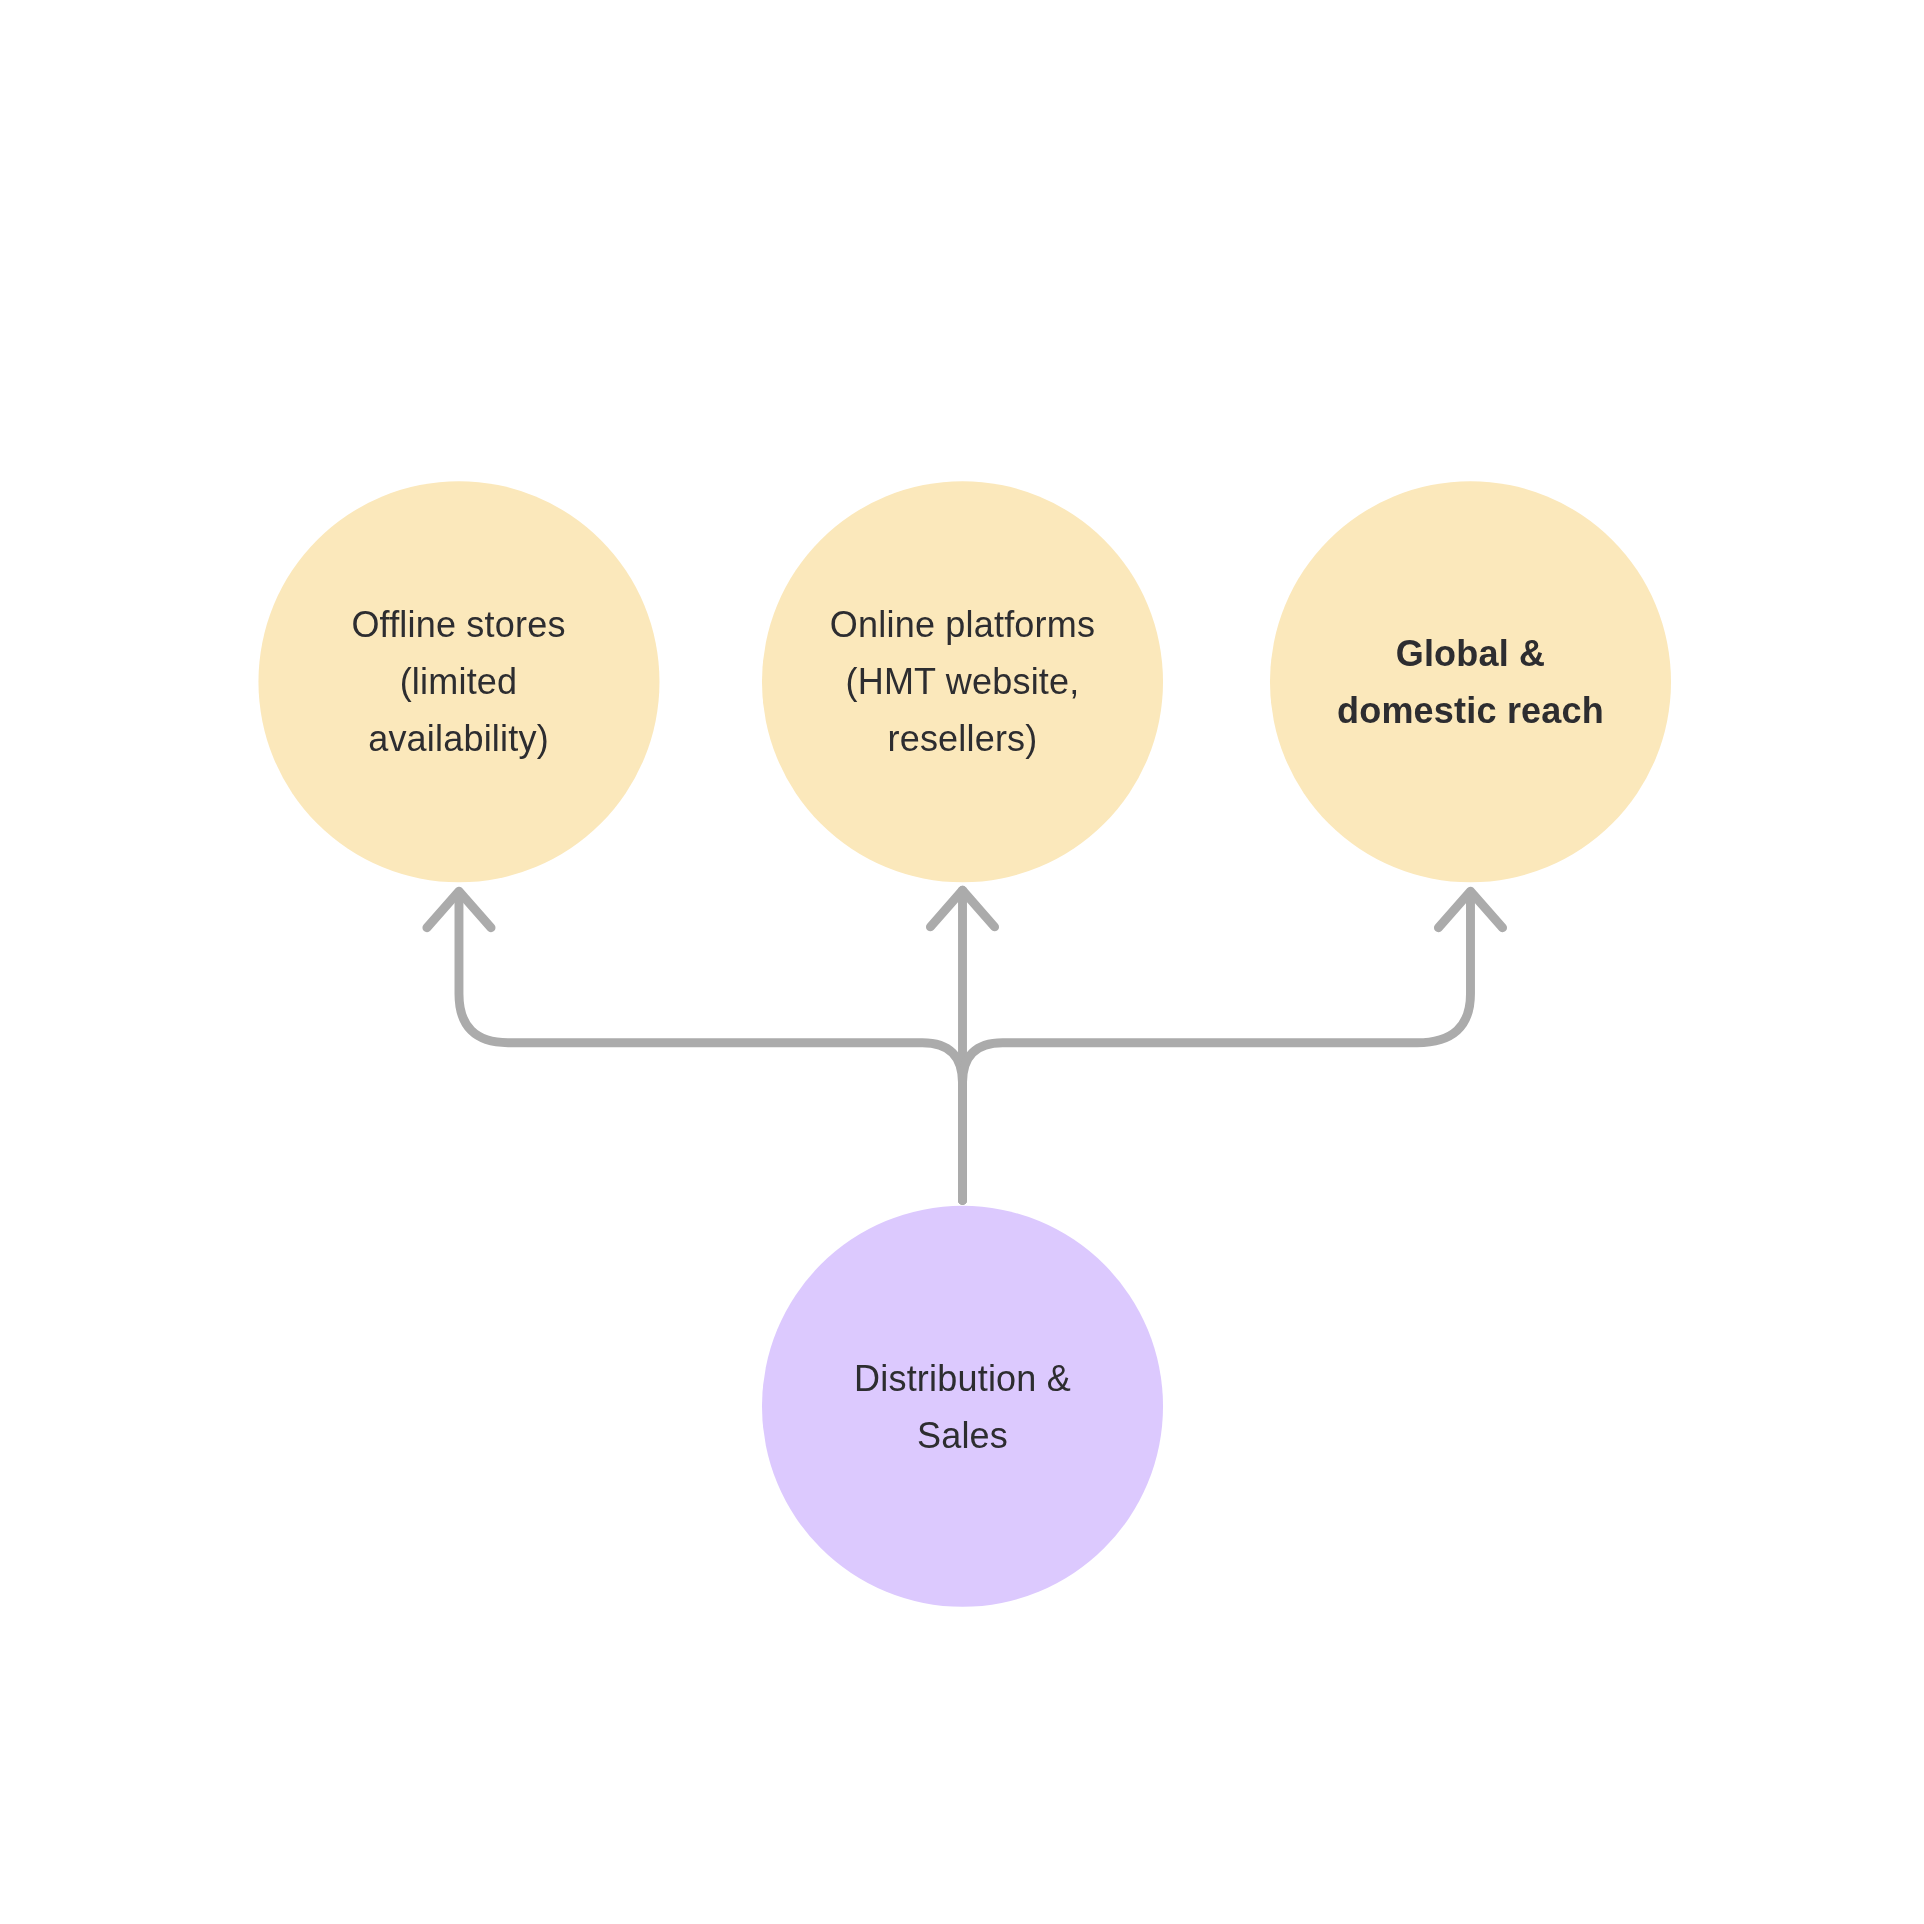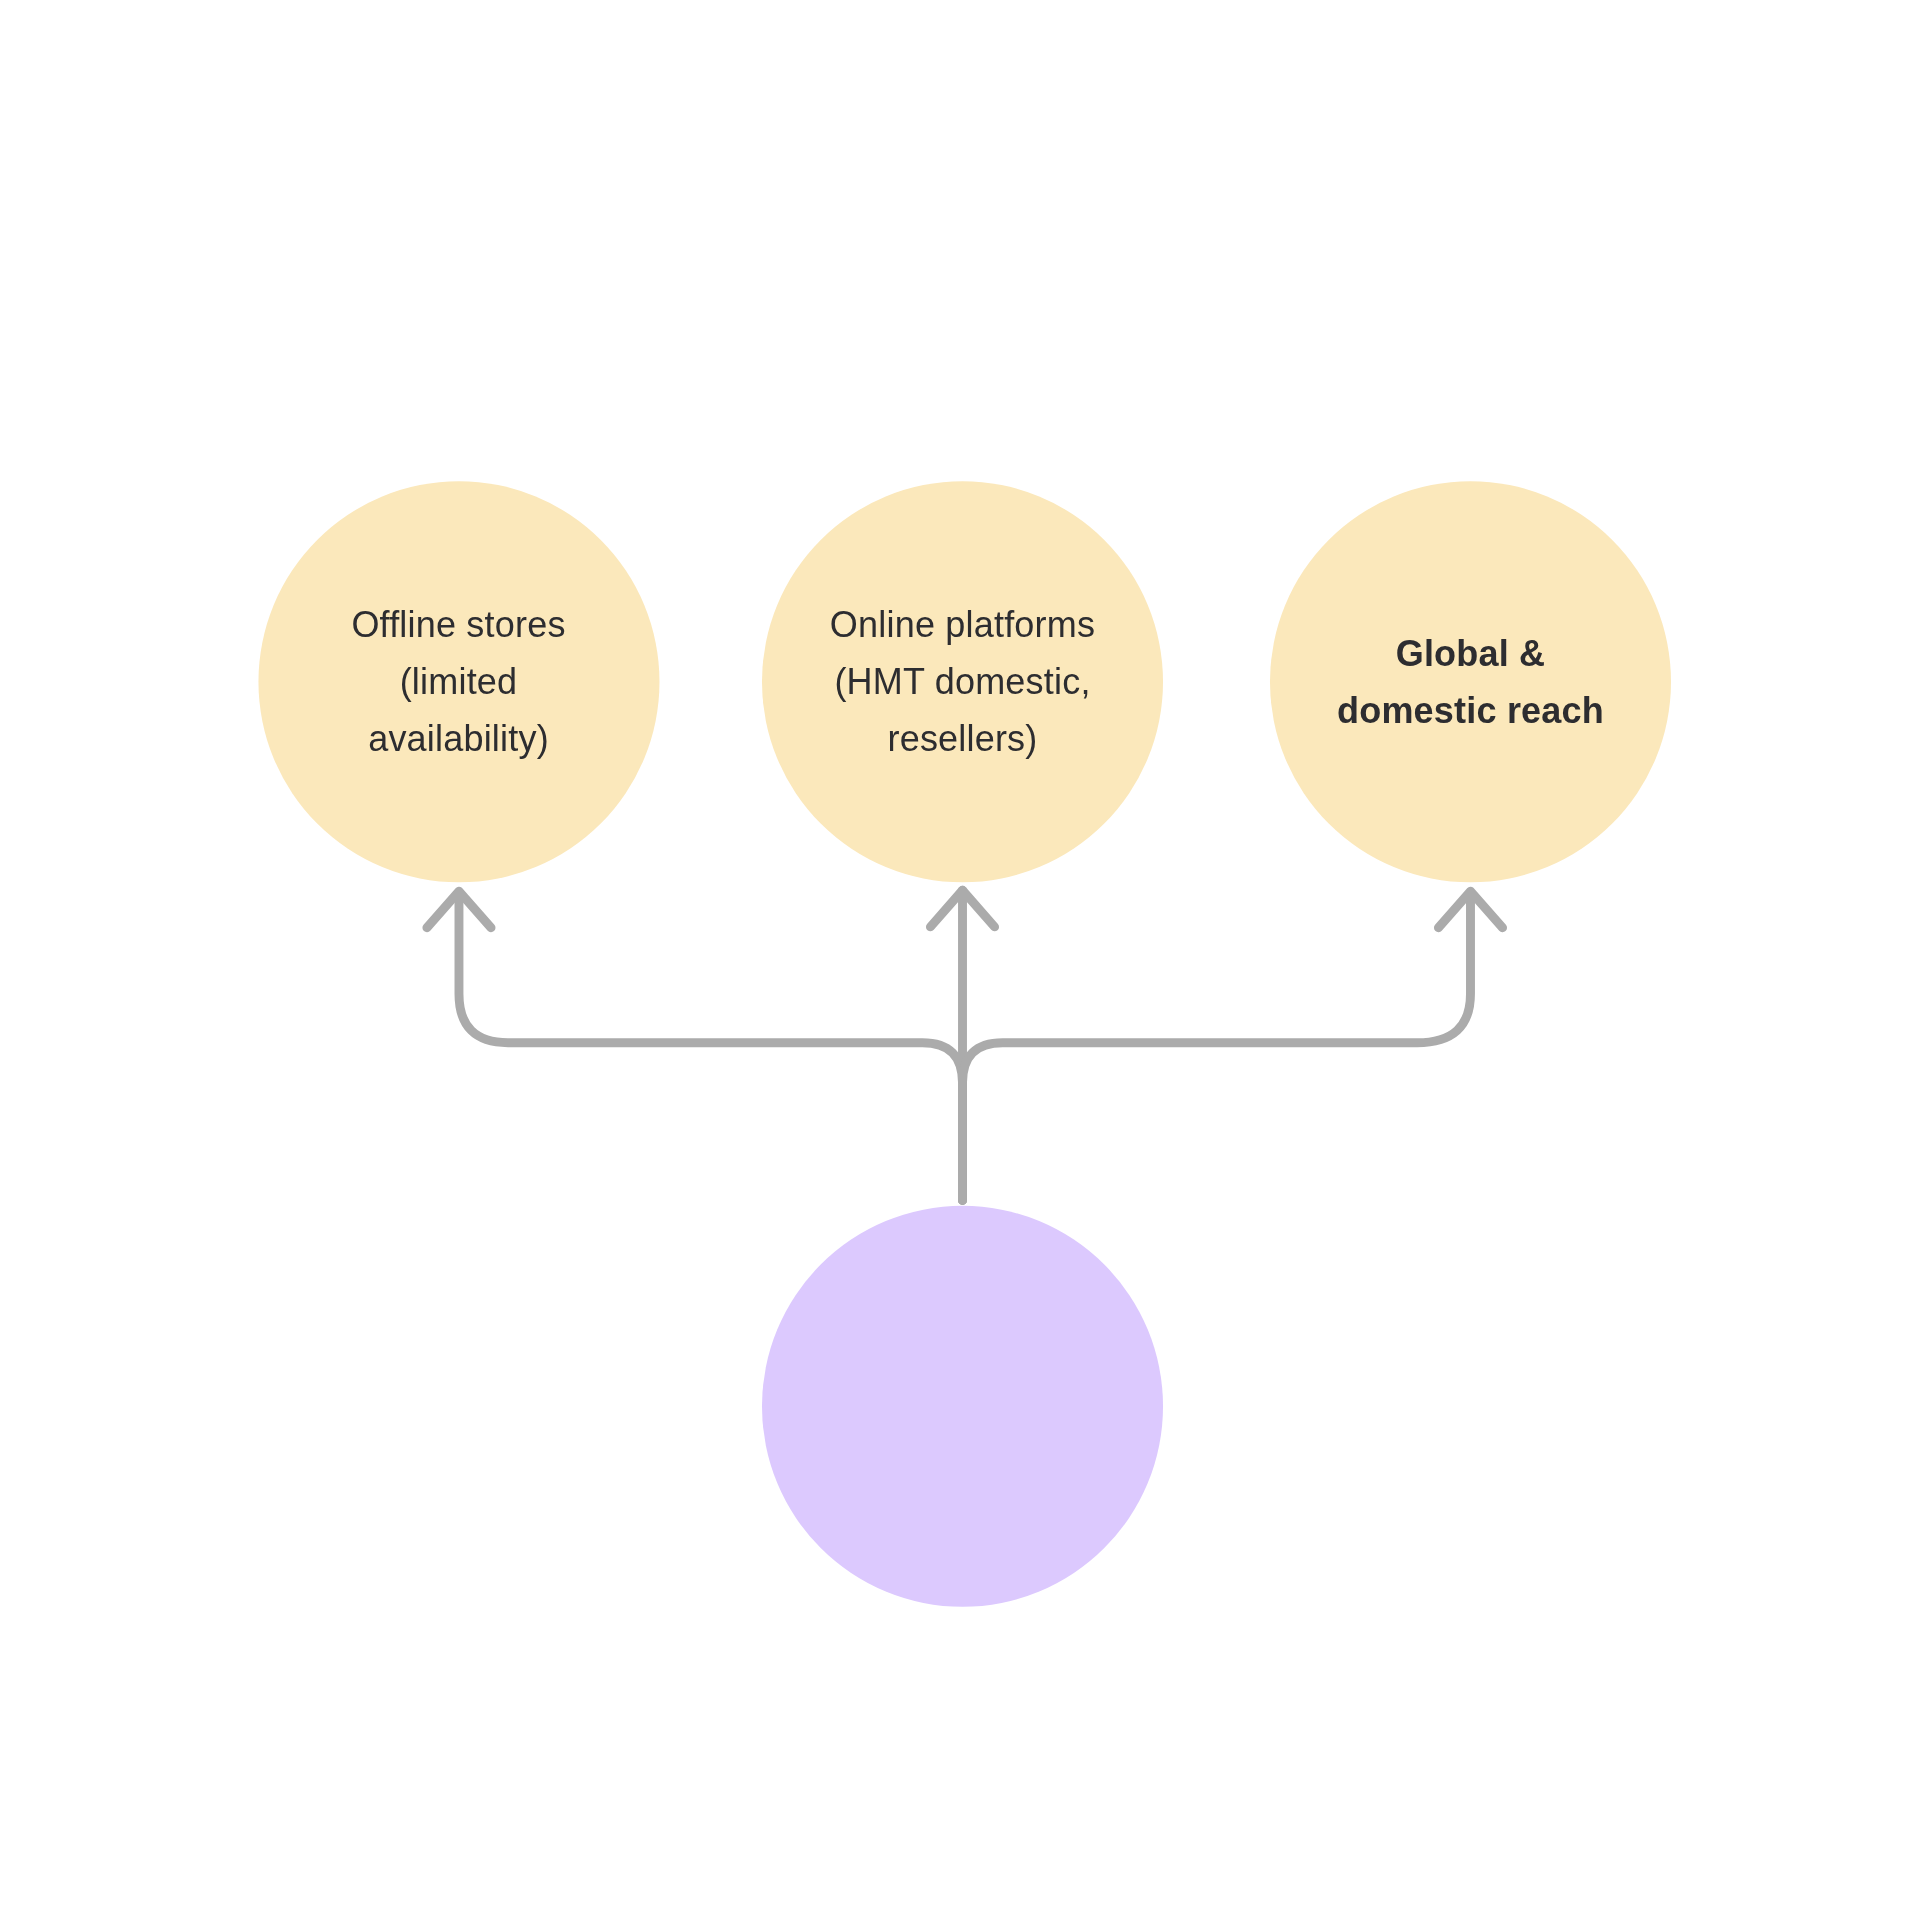--- a/index.html
+++ b/index.html
@@ -66,21 +66,23 @@
     <circle cx="1080" cy="765" r="225" fill="#FBE8BB"></circle>
     <circle cx="1650" cy="765" r="225" fill="#FBE8BB"></circle>
     <circle cx="1080" cy="1578" r="225" fill="#DCC9FE"></circle>
   </svg>
 
   <div class="node-label label-offline">Offline stores
 (limited
 availability)</div>
 
   <div class="node-label label-online">Online platforms
-(HMT domestic,
+(HMT website,
 resellers)</div>
 
   <div class="node-label label-global">Global &amp;
 domestic reach</div>
 
+  <div class="node-label label-distribution">Distribution &amp;
+Sales</div>
 
 </div>
 
 
 </body></html>

